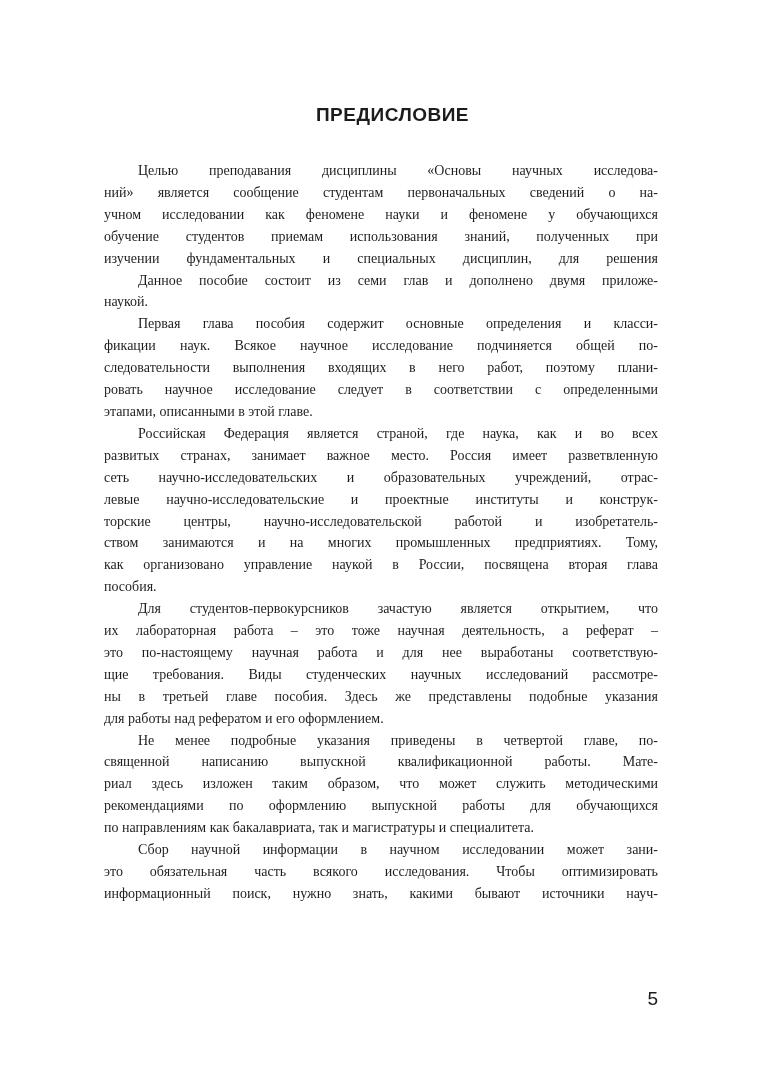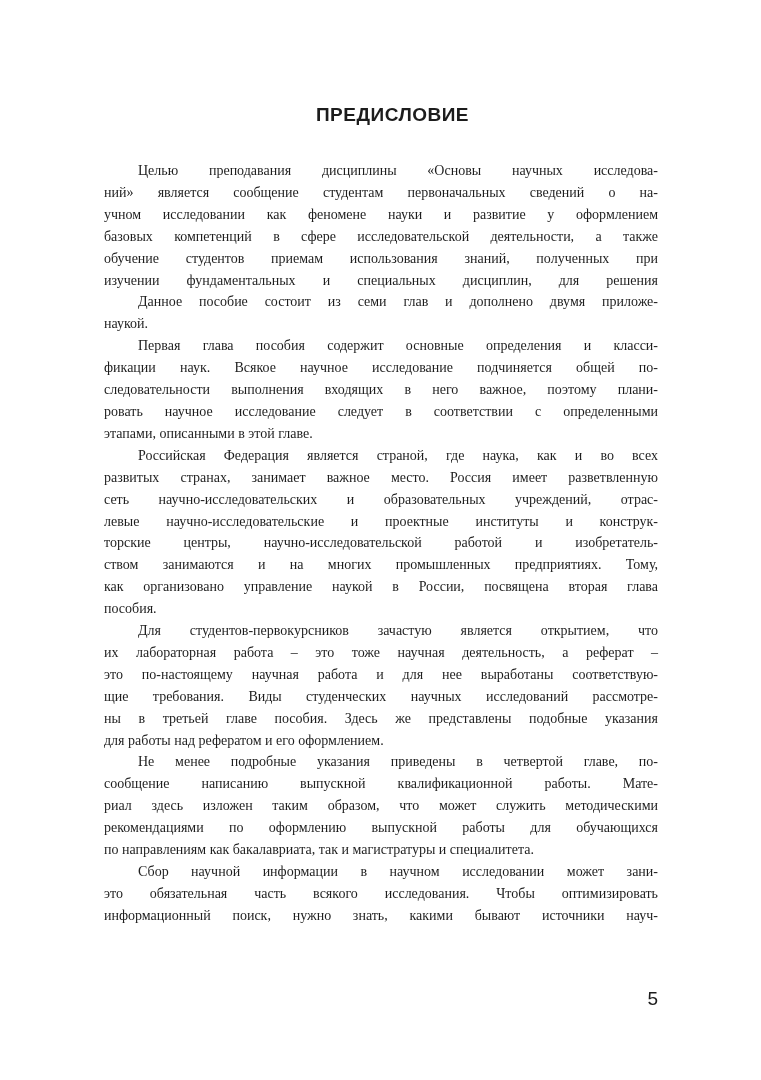--- a/index.html
+++ b/index.html
@@ -64,47 +64,46 @@
 </style>
 </head>
 <body>
 
 <div class="page">
   <h1 class="title">ПРЕДИСЛОВИЕ</h1>
 
   <div class="body-text">
       <div class="line indent">Целью преподавания дисциплины «Основы научных исследова-</div>
       <div class="line">ний» является сообщение студентам первоначальных сведений о на-</div>
-      <div class="line">учном исследовании как феномене науки и развитие у оформлением</div>
-      <div class="line">базовых компетенций в сфере исследовательской деятельности, а также</div>
+      <div class="line">учном исследовании как феномене науки и феномене у обучающихся</div>
       <div class="line">обучение студентов приемам использования знаний, полученных при</div>
       <div class="line">изучении фундаментальных и специальных дисциплин, для решения</div>
       <div class="line indent">Данное пособие состоит из семи глав и дополнено двумя приложе-</div>
       <div class="line para-end">наукой.</div>
       <div class="line indent">Первая глава пособия содержит основные определения и класси-</div>
       <div class="line">фикации наук. Всякое научное исследование подчиняется общей по-</div>
-      <div class="line">следовательности выполнения входящих в него важное, поэтому плани-</div>
+      <div class="line">следовательности выполнения входящих в него работ, поэтому плани-</div>
       <div class="line">ровать научное исследование следует в соответствии с определенными</div>
       <div class="line para-end">этапами, описанными в этой главе.</div>
       <div class="line indent">Российская Федерация является страной, где наука, как и во всех</div>
       <div class="line">развитых странах, занимает важное место. Россия имеет разветвленную</div>
       <div class="line">сеть научно-исследовательских и образовательных учреждений, отрас-</div>
       <div class="line">левые научно-исследовательские и проектные институты и конструк-</div>
       <div class="line">торские центры, научно-исследовательской работой и изобретатель-</div>
       <div class="line">ством занимаются и на многих промышленных предприятиях. Тому,</div>
       <div class="line">как организовано управление наукой в России, посвящена вторая глава</div>
       <div class="line para-end">пособия.</div>
       <div class="line indent">Для студентов-первокурсников зачастую является открытием, что</div>
       <div class="line">их лабораторная работа – это тоже научная деятельность, а реферат –</div>
       <div class="line">это по-настоящему научная работа и для нее выработаны соответствую-</div>
       <div class="line">щие требования. Виды студенческих научных исследований рассмотре-</div>
       <div class="line">ны в третьей главе пособия. Здесь же представлены подобные указания</div>
       <div class="line para-end">для работы над рефератом и его оформлением.</div>
       <div class="line indent">Не менее подробные указания приведены в четвертой главе, по-</div>
-      <div class="line">сообщение написанию выпускной квалификационной работы. Мате-</div>
+      <div class="line">священной написанию выпускной квалификационной работы. Мате-</div>
       <div class="line">риал здесь изложен таким образом, что может служить методическими</div>
       <div class="line">рекомендациями по оформлению выпускной работы для обучающихся</div>
       <div class="line para-end">по направлениям как бакалавриата, так и магистратуры и специалитета.</div>
       <div class="line indent">Сбор научной информации в научном исследовании может зани-</div>
       <div class="line">это обязательная часть всякого исследования. Чтобы оптимизировать</div>
       <div class="line">информационный поиск, нужно знать, какими бывают источники науч-</div>
     </div>
 
   <div class="page-number">5</div>
 </div>

